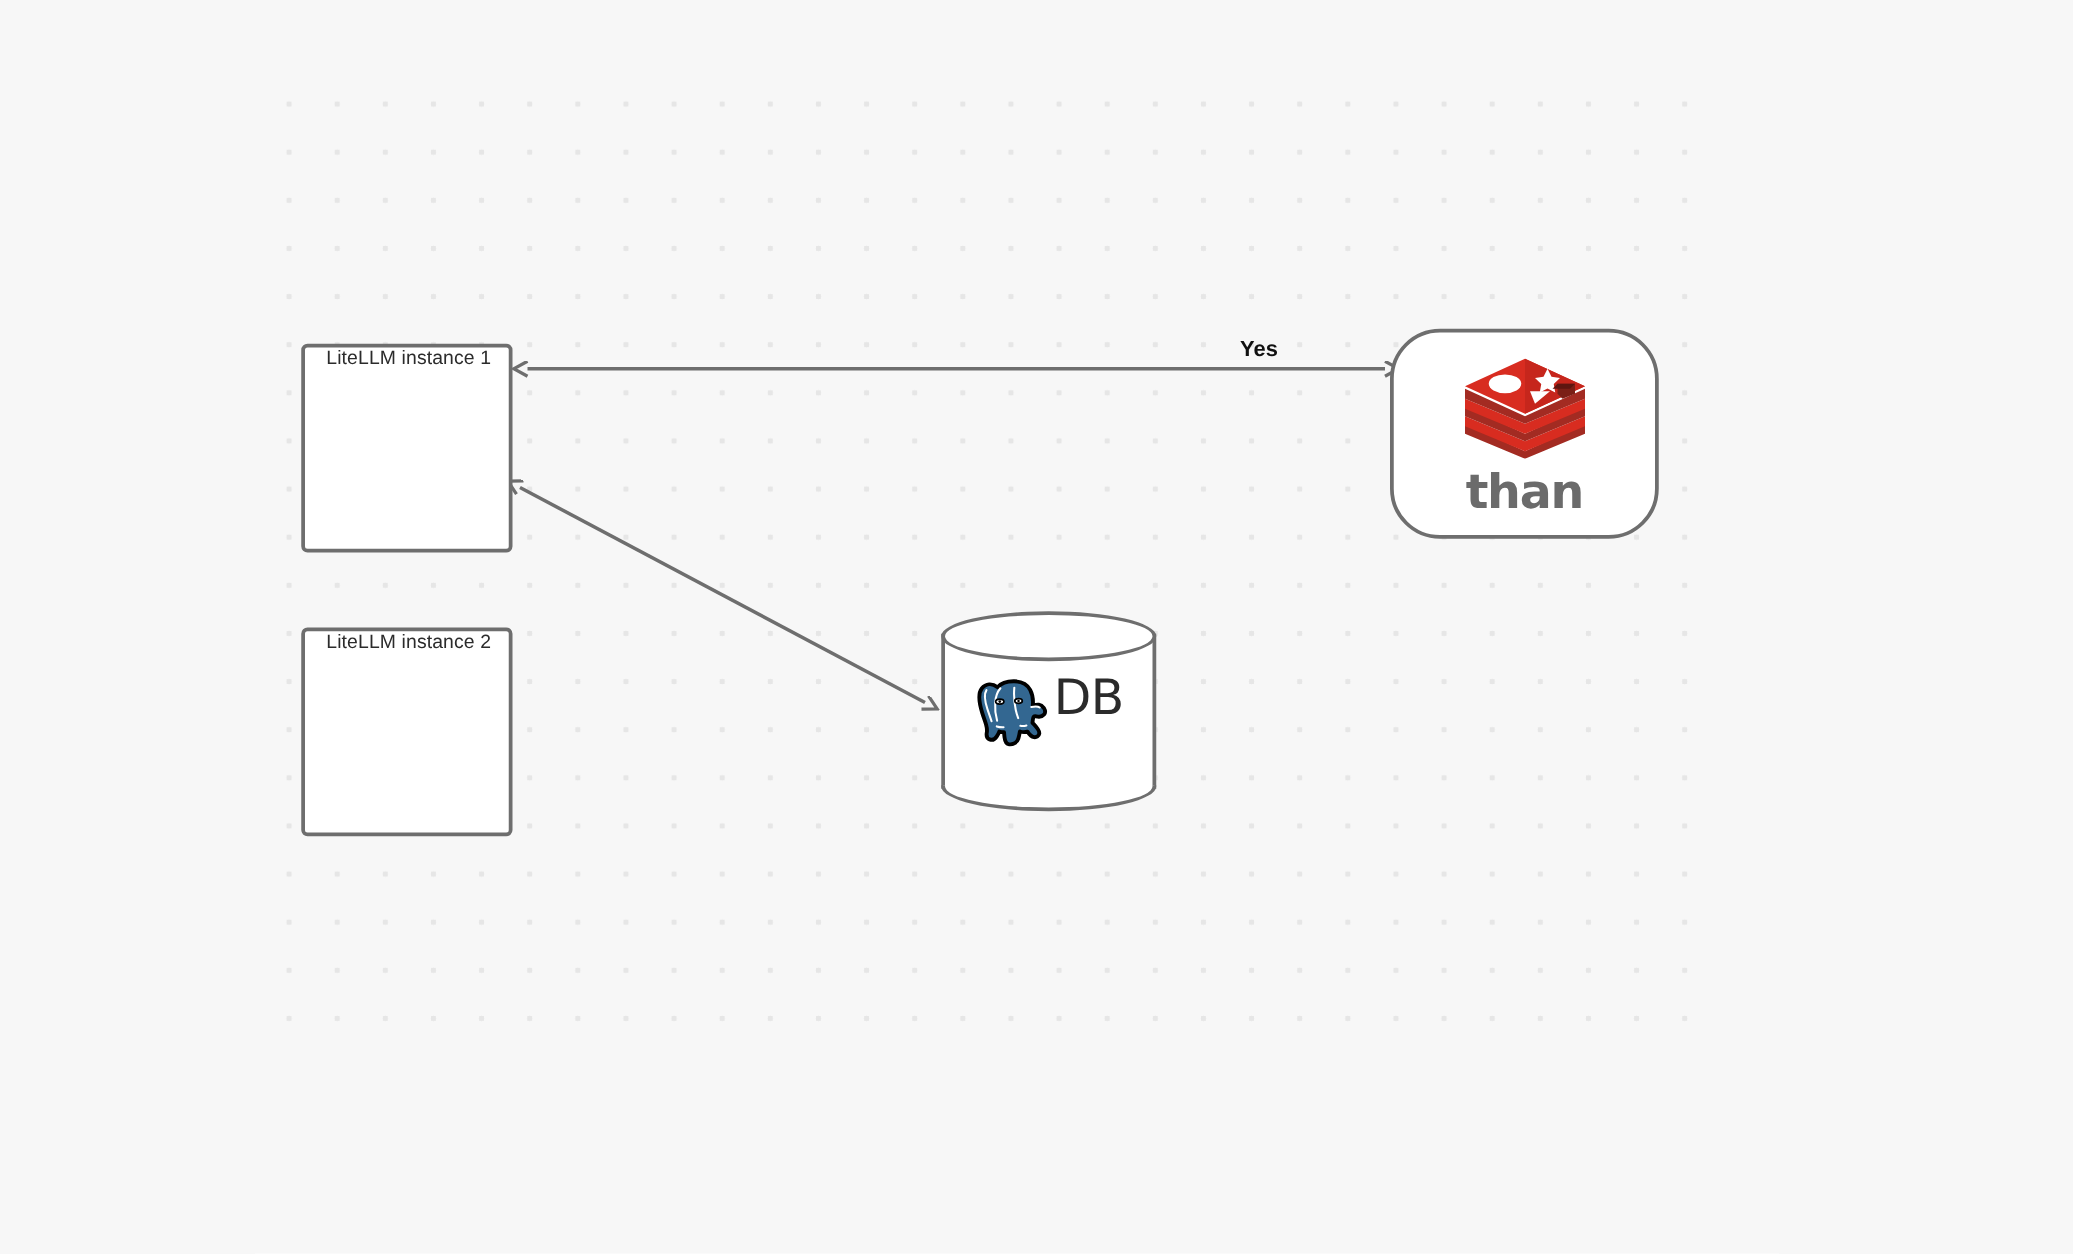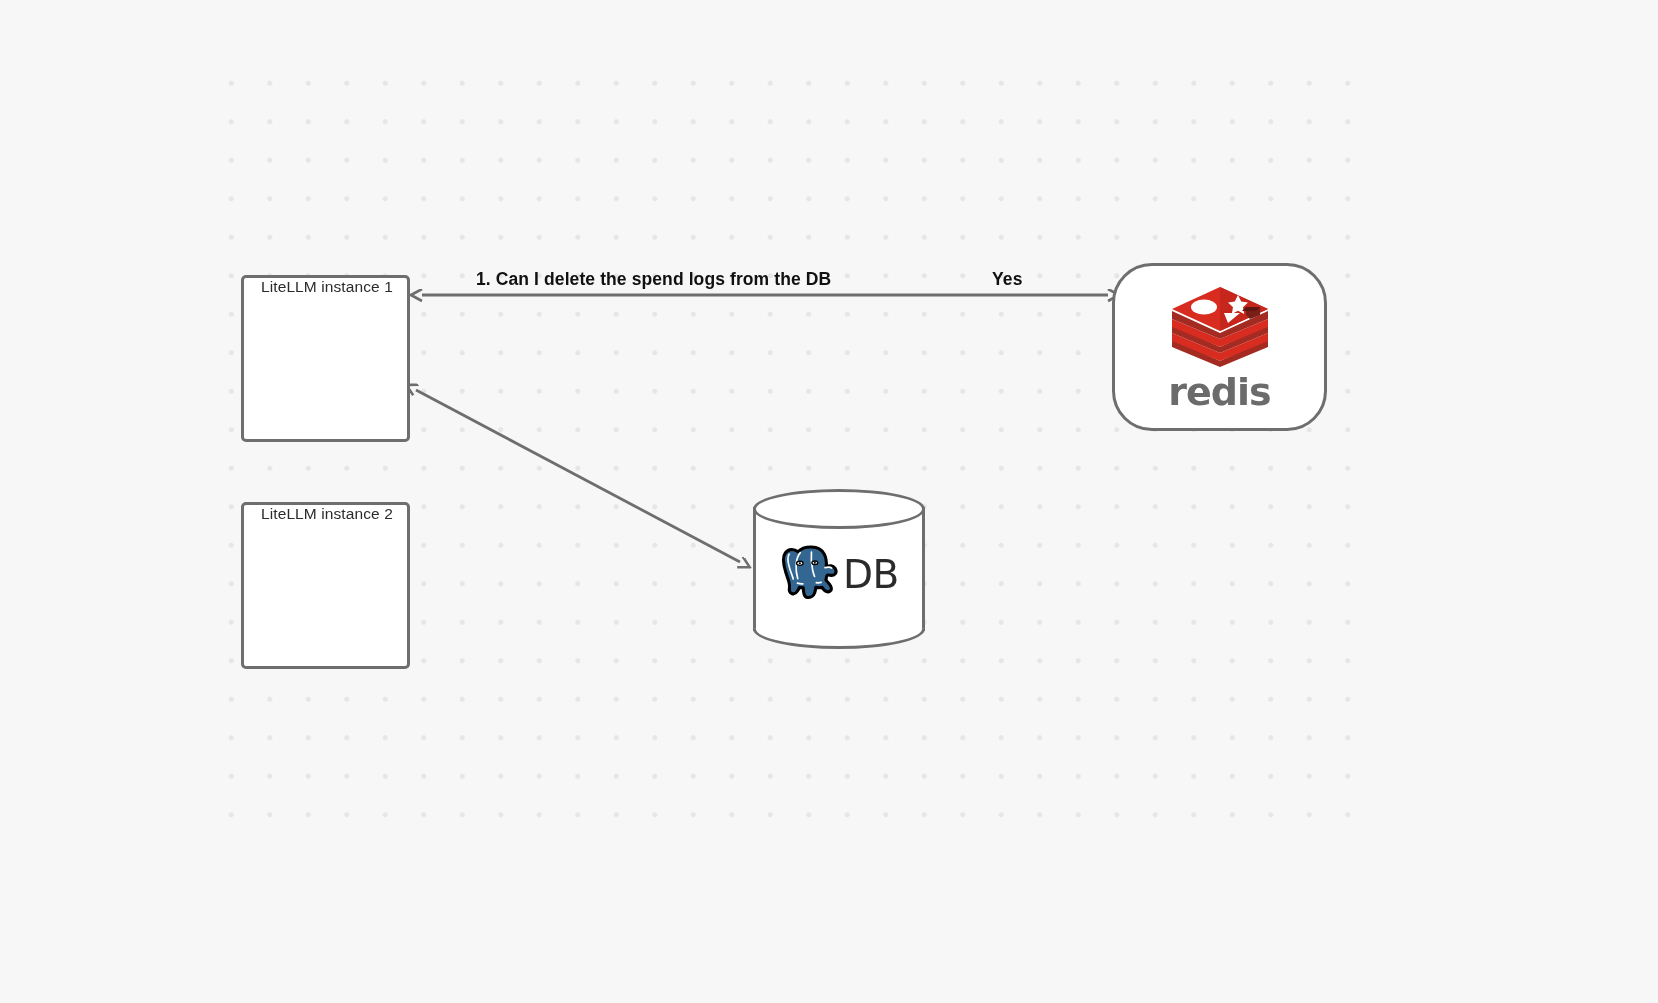--- a/index.html
+++ b/index.html
@@ -127,21 +127,20 @@
     background: #ffffff;
     clip-path: inset(48% -8px -8px -8px);
   }
   #db-content {
     position: absolute;
     left: 0;
     top: 50px;
     width: 172px;
     height: 70px;
     display: flex;
-    align-items: center;
     justify-content: center;
     gap: 2px;
   }
   .db-text {
     font-family: "DejaVu Sans", sans-serif;
     font-size: 39px;
     font-weight: 400;
     color: #2b2b2b;
     line-height: 1;
     letter-spacing: -0.5px;
@@ -228,21 +227,21 @@
           <ellipse cx="36" cy="22" rx="13" ry="7.5" fill="#ffffff"></ellipse>
 
           <path d="M70,10 L73.2,16.4 L80,17.4 L75,22.2 L76.2,29 L70,25.8 L63.8,29 L65,22.2 L60,17.4 L66.8,16.4 Z" fill="#ffffff"></path>
 
           <path d="M56,28 L72,28 L60,38 Z" fill="#ffffff"></path>
 
           <path d="M78,22 L92,22 L92,30 L82,34 L78,30 Z" fill="#7b1f16"></path>
           <path d="M78,22 L92,22 L88,26 L74,26 Z" fill="#5e1610"></path>
         </svg>
       </span>
-      <span class="redis-wordmark">redis</span>
+      <span class="redis-wordmark">than</span>
     </div>
   </div>
 
   <div id="node-db">
     <div class="cyl-body"></div>
     <div class="cyl-bottom"></div>
     <div class="cyl-top"></div>
     <div id="db-content">
       <span>
         <svg width="62" height="62" viewBox="0 0 64 64" aria-hidden="true">
@@ -261,16 +260,15 @@
           <ellipse cx="21.5" cy="23" rx="3.4" ry="2.1" fill="#ffffff" stroke="#000000" stroke-width="1.4"></ellipse>
           <ellipse cx="37" cy="22.5" rx="3.1" ry="1.9" fill="#ffffff" stroke="#000000" stroke-width="1.4"></ellipse>
           <circle cx="21.5" cy="23" r="1.1" fill="#000000"></circle>
           <circle cx="37" cy="22.5" r="1.0" fill="#000000"></circle>
         </svg>
       </span>
       <span class="db-text">DB</span>
     </div>
   </div>
 
-  <div class="edge-label" id="label-step-1">1.  Can I delete the spend logs from the DB</div>
   <div class="edge-label" id="label-yes">Yes</div>
 
 </div>
 
 </body></html>

